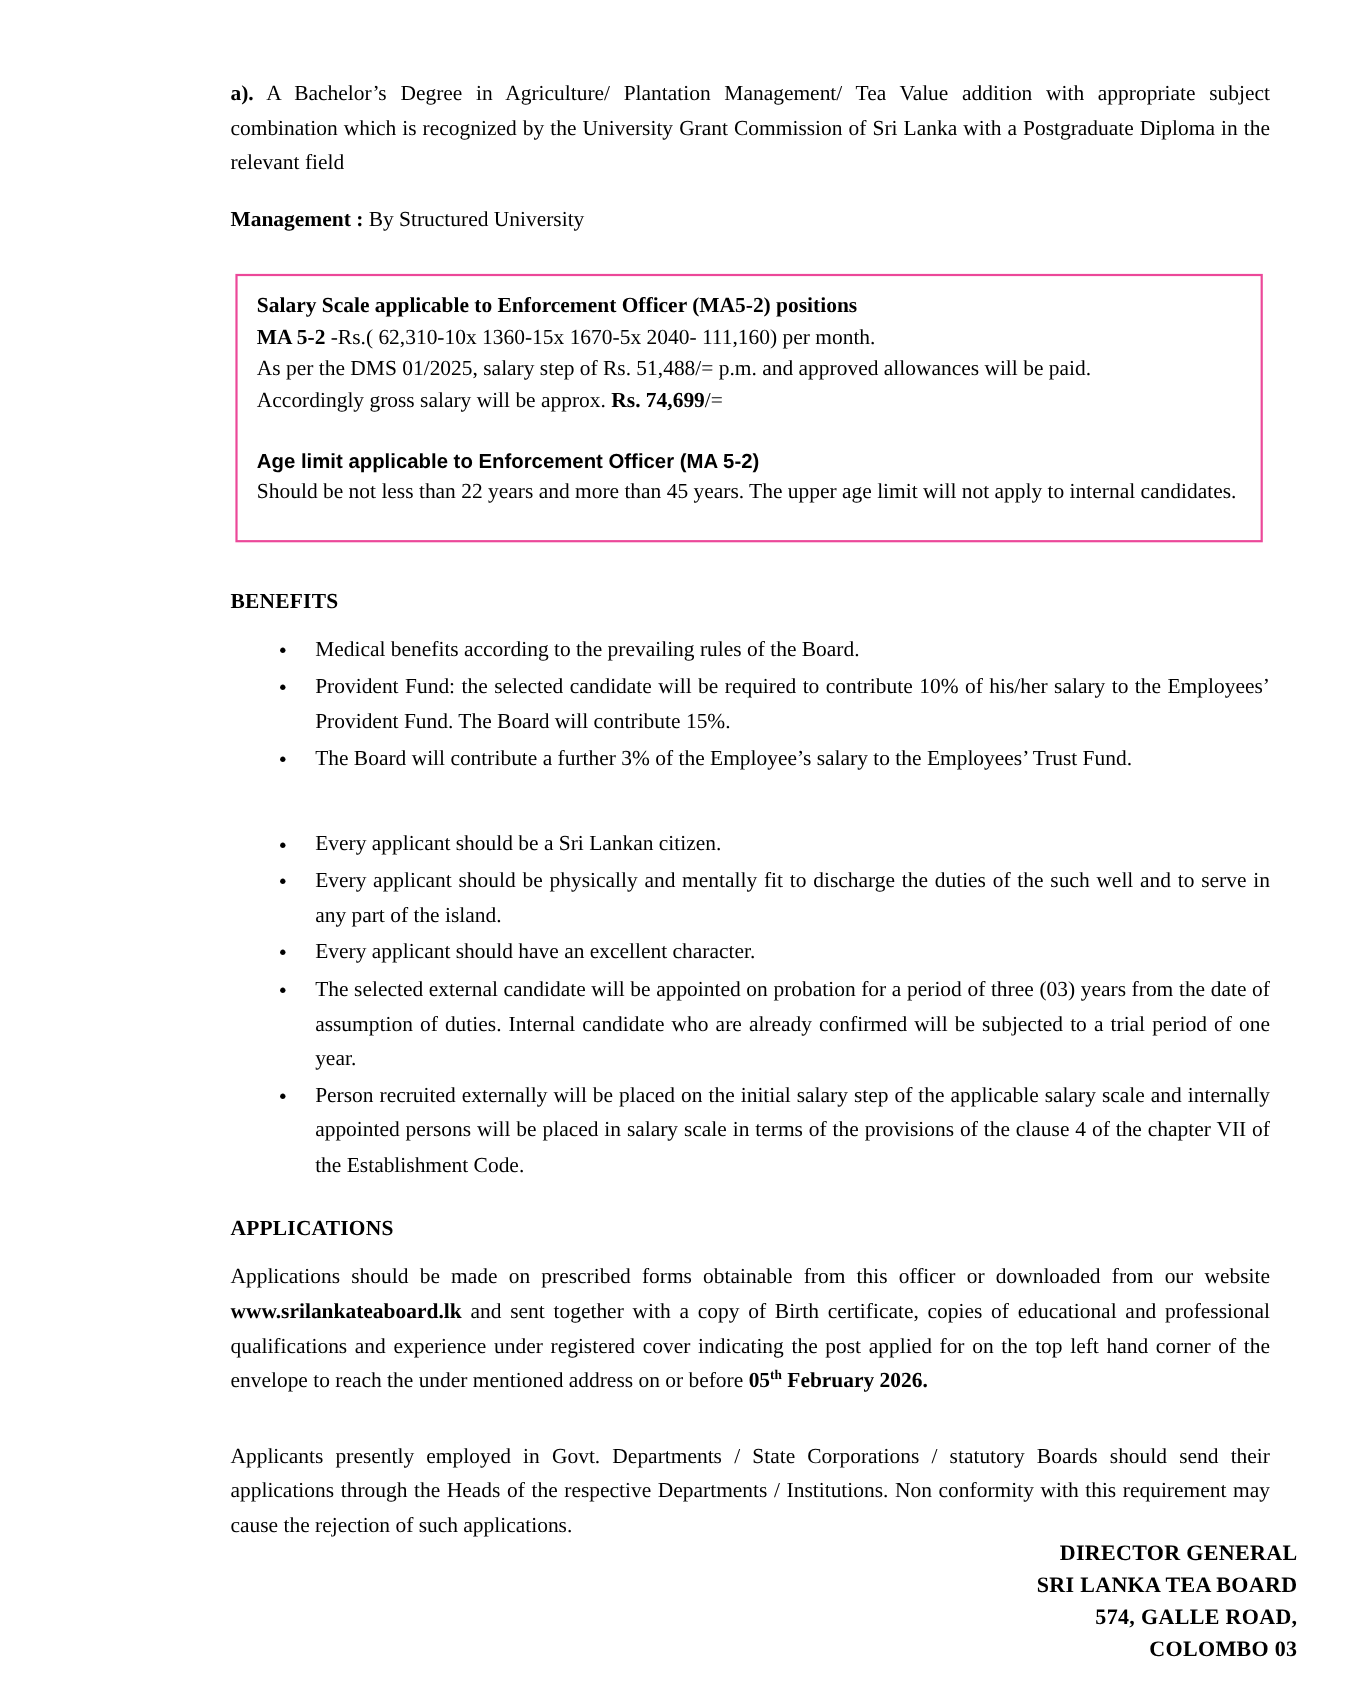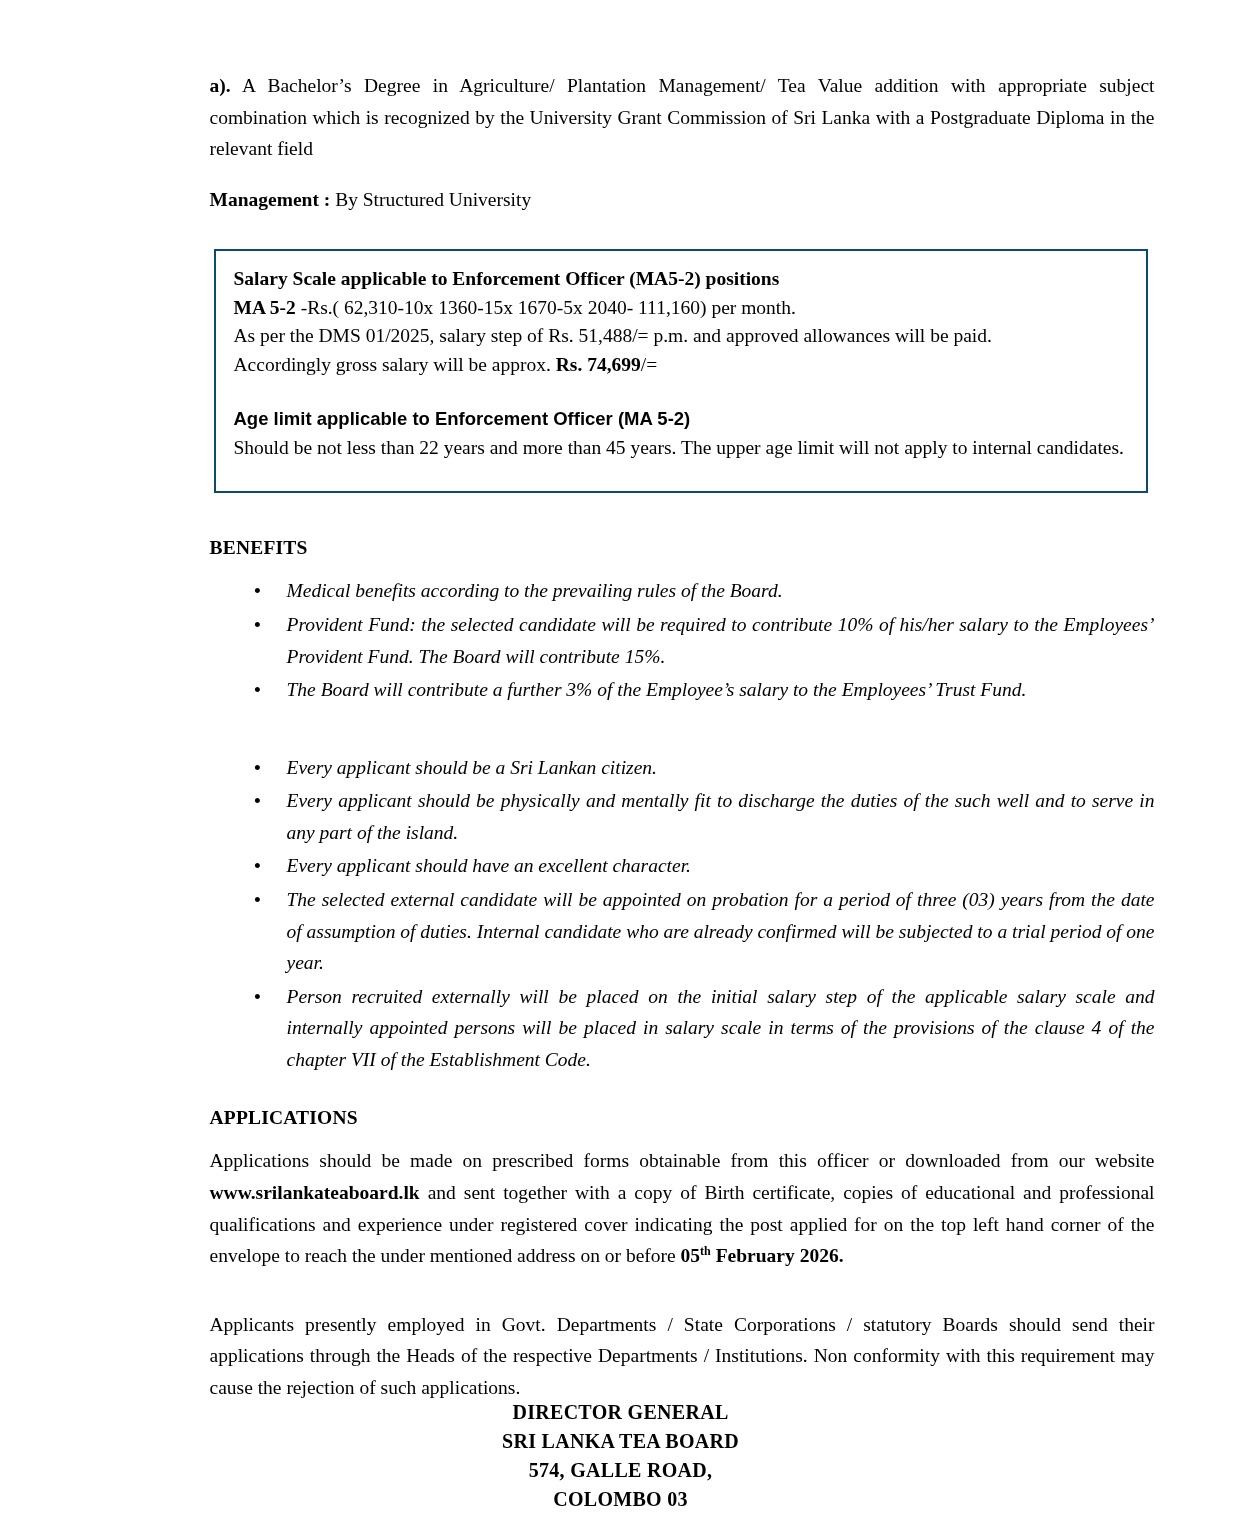--- a/index.html
+++ b/index.html
@@ -33,21 +33,21 @@
     line-height: 1.62;
     text-align: justify;
     margin: 0 0 19px 0;
     text-justify: inter-word;
   }
   .para.nojust { text-align: left; }
   b, .b { font-weight: bold; }
 
   
   .salary-box {
-    border: 2px solid #0c4a6e;
+    border: 2px solid #ec4899;
     margin: 34px 0 0 4px;
     width: 934px;
     box-sizing: border-box;
     padding: 14px 18px 28px 18px;
   }
   .box-line {
     font-size: 19.5px;
     line-height: 1.46;
     text-align: left;
     margin: 0;
@@ -78,21 +78,20 @@
   }
   .spacer-lg { height: 44px; }
   .spacer-md { height: 30px; }
   .spacer-sm { height: 18px; }
 
   
   ul.bullets {
     list-style: none;
     margin: 0;
     padding: 0;
-    font-style: italic;
   }
   ul.bullets > li {
     position: relative;
     padding-left: 77px;
     font-size: 19.5px;
     line-height: 1.62;
     text-align: justify;
     margin: 0 0 2px 0;
   }
   ul.bullets > li::before {
@@ -103,21 +102,21 @@
     font-size: 21px;
     line-height: 1.62;
   }
 
   
   .footer {
     position: absolute;
     left: 0;
     right: 0;
     top: 1398px;
-    text-align: center;
+    text-align: right;
   }
   .footer div {
     font-weight: bold;
     font-size: 20px;
     line-height: 1.45;
     letter-spacing: 0.3px;
   }
   sup { font-size: 0.62em; vertical-align: super; line-height: 0; }
 </style>
 </head>

